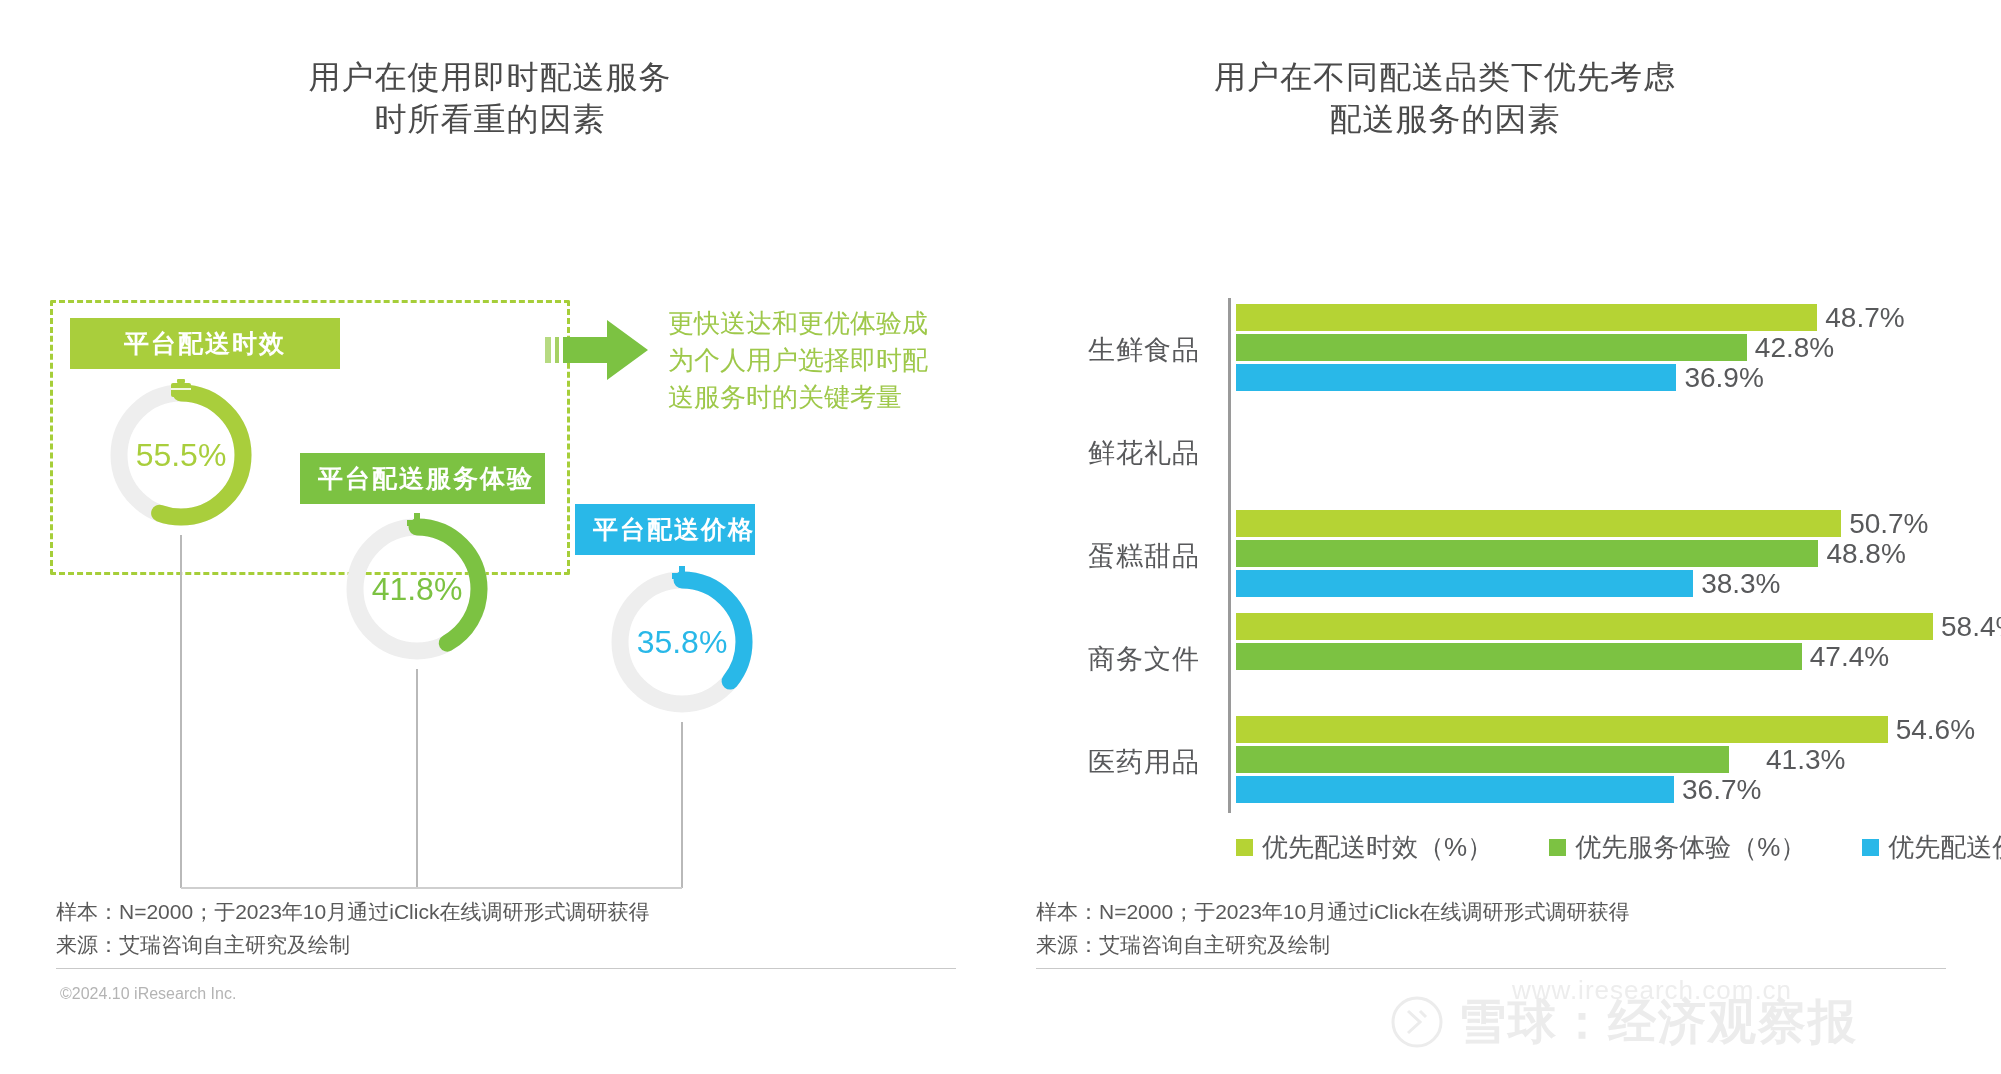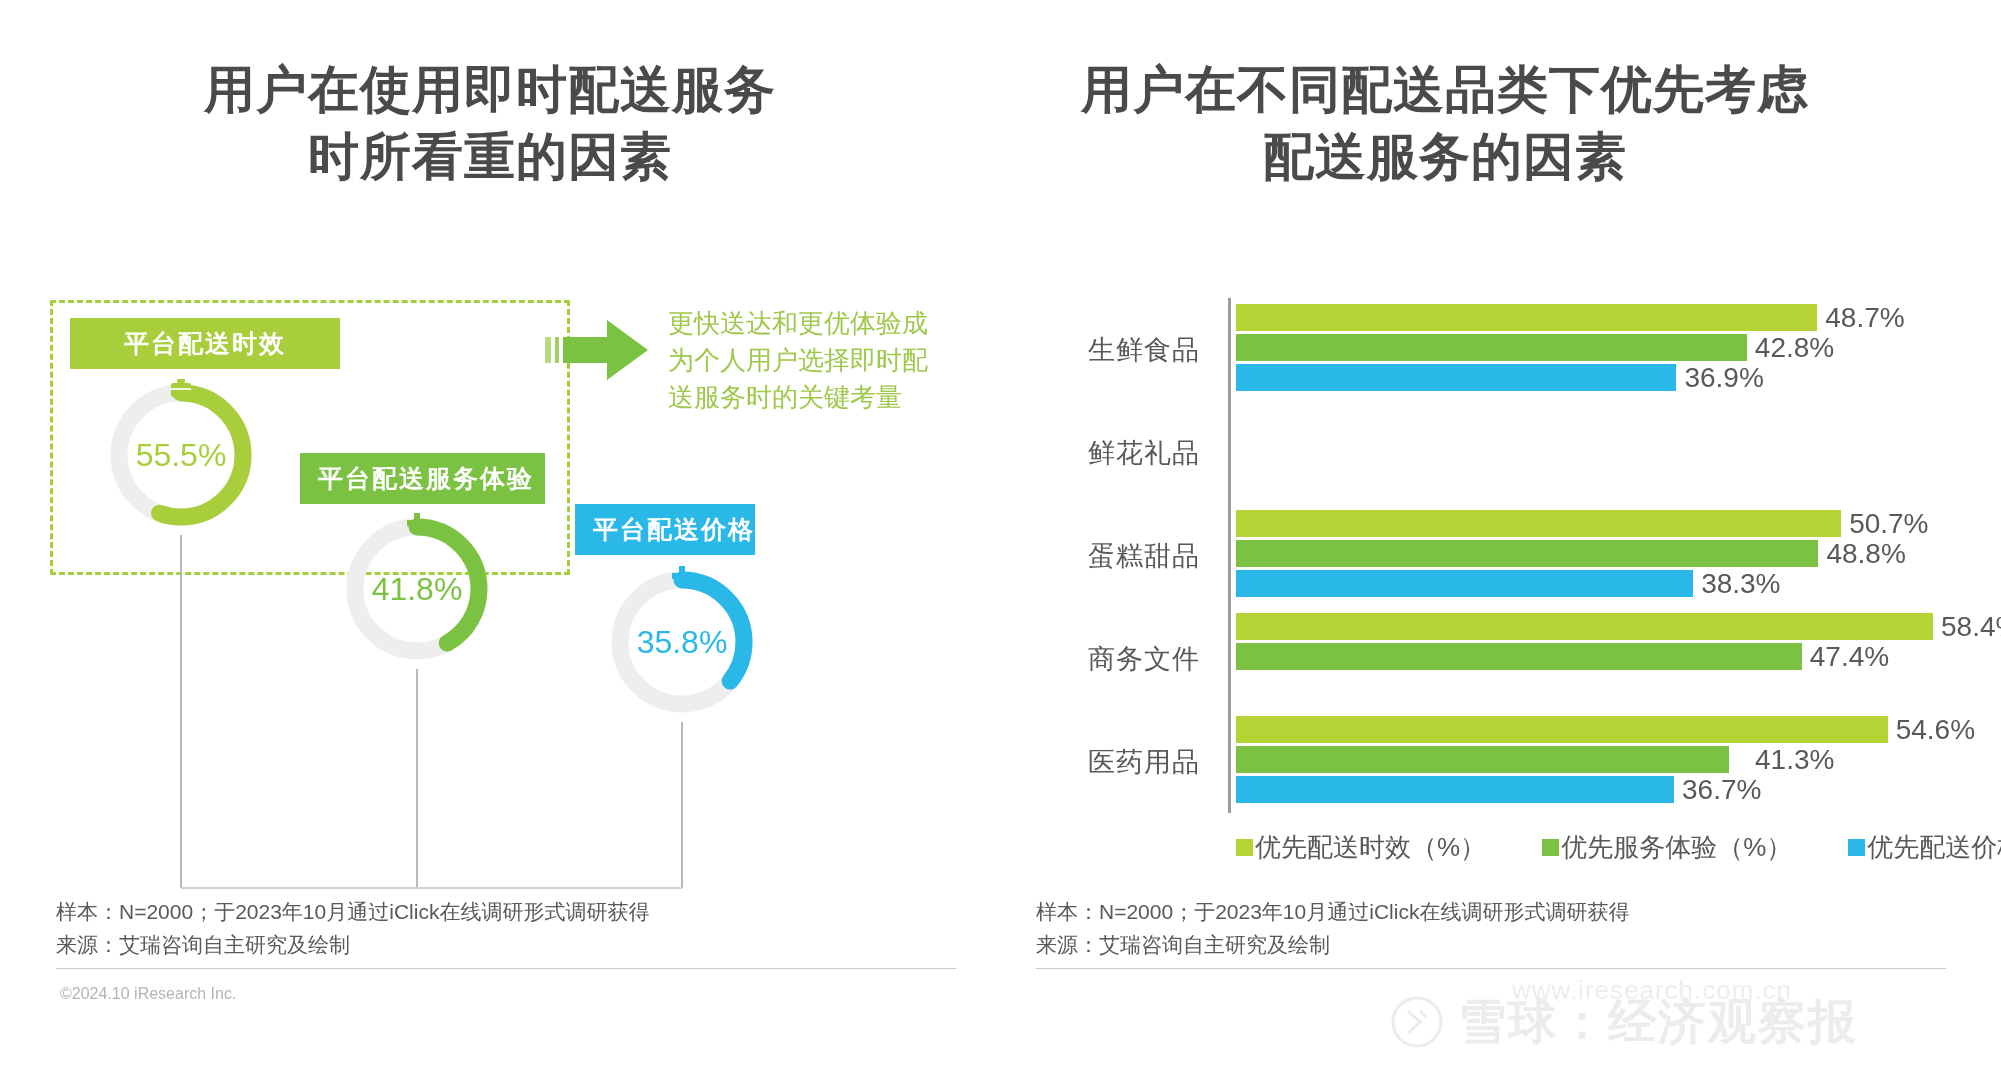--- a/index.html
+++ b/index.html
@@ -16,22 +16,22 @@
 
   
   .titles-row {
     display: flex;
     width: 100%;
     padding-top: 56px;
   }
   .title-block {
     text-align: center;
     color: #4a4a4a;
-    font-weight: bold;
-    font-size: 51px;
+    font-weight: normal;
+    font-size: 32px;
     line-height: 1.32;
     letter-spacing: 1px;
   }
   .title-left  { width: 900px; margin-left: 40px; }
   .title-right { width: 930px; margin-left: 40px; }
   .title-line { display: block; white-space: nowrap; }
 
   
   .panels {
     position: absolute;
@@ -160,21 +160,21 @@
   }
 
   
   .legend {
     position: absolute;
     left: 236px; top: 540px;
     display: flex;
     align-items: center;
     gap: 56px;
   }
-  .legend-item { display: flex; align-items: center; gap: 2px; }
+  .legend-item { display: flex; align-items: center; gap: 9px; }
   .legend-swatch { width: 17px; height: 17px; display: inline-block; }
   .legend-text { color: #58595b; font-size: 26px; white-space: nowrap; }
 
   
   .foot {
     position: absolute;
     color: #595959;
     font-size: 21px;
     line-height: 1.55;
     white-space: nowrap;
@@ -348,21 +348,21 @@
         </div>
         <div class="bc-row" style="top: 420px;">
           <div class="bc-cat">医药用品</div>
           <div class="bc-bars">
             <div class="bc-bar-wrap">
               <div class="bc-bar" style="width: 651.677px; background: rgb(181, 211, 52);"></div>
               <div class="bc-lbl" style="left: 651.677px;">54.6%</div>
             </div>
             <div class="bc-bar-wrap">
               <div class="bc-bar" style="width: 492.935px; background: rgb(124, 194, 66);"></div>
-              <div class="bc-lbl" style="left: 511px;">41.3%</div>
+              <div class="bc-lbl" style="left: 522px;">41.3%</div>
             </div>
             <div class="bc-bar-wrap">
               <div class="bc-bar" style="width: 438.032px; background: rgb(41, 184, 232);"></div>
               <div class="bc-lbl" style="left: 438.032px;">36.7%</div>
             </div>
           </div>
         </div>
       </div>
     <div class="legend" id="bc-legend">
         <div class="legend-item">

